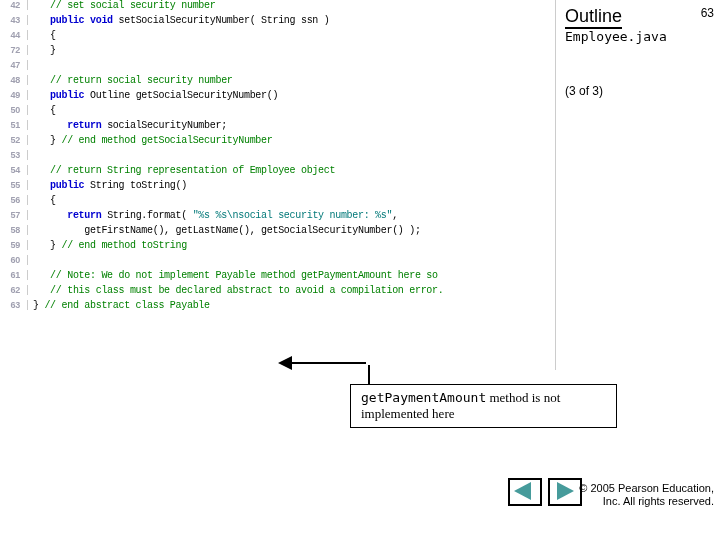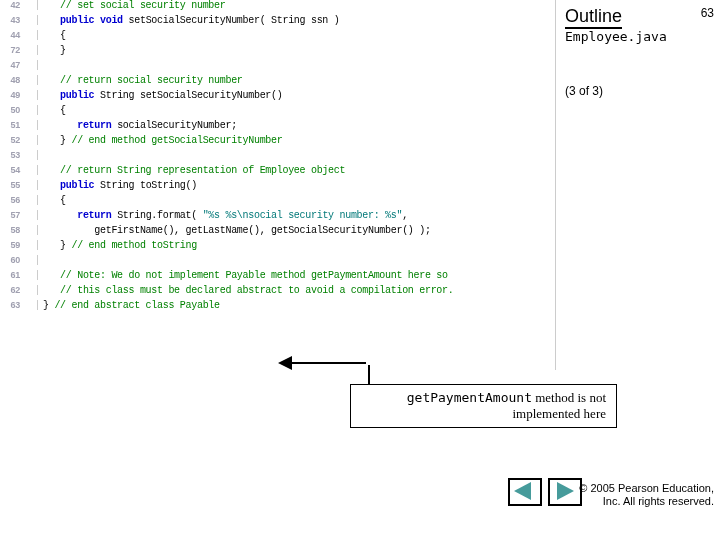--- a/index.html
+++ b/index.html
@@ -1,49 +1,49 @@
 <!DOCTYPE html>
 <html><head>
 <meta charset="utf-8">
 <style>
 body{margin:0;font-family:"Microsoft Sans Serif","Segoe UI",sans-serif;font-size:11px;width:720px;height:540px;position:relative;background:#fff}
 .code-area{position:absolute;top:0;left:0;width:555px;height:370px;border-right:1px solid #ccc}
 .cline{display:flex;align-items:baseline;height:15px;white-space:pre;font-family:"Lucida Console","Courier New",monospace;font-size:10px;letter-spacing:-0.3px}
-.lnum{width:20px;text-align:right;padding:0 17px 0 0;color:#A0A0B0;font-weight:bold;font-family:"Microsoft Sans Serif",sans-serif;font-size:9px;border-right:1px solid #ccc;margin-right:5px}
+.lnum{width:20px;text-align:right;padding:0 7px 0 0;color:#A0A0B0;font-weight:bold;font-family:"Microsoft Sans Serif",sans-serif;font-size:9px;border-right:1px solid #ccc;margin-right:5px}
 .cmt{color:#008000}
 .kw{color:#0000D0;font-weight:bold}
 .lit{color:#007878}
 .plain{color:#000}
 .side{position:absolute;left:565px;top:6px;right:8px}
 .slide-num{position:absolute;right:6px;top:6px;font-size:12px}
 .outline{font-size:18px;border-bottom:2px solid #000;display:inline-block}
 .file{font-family:"Lucida Console",monospace;font-size:13px;}
 .part{margin-top:40px;font-size:12px}
 .arrow-line{position:absolute;top:362px;left:286px;width:80px;height:2px;background:#000}
 .arrow-head{position:absolute;top:356px;left:278px;width:0;height:0;border-right:14px solid #000;border-top:7px solid transparent;border-bottom:7px solid transparent}
-.callout{position:absolute;top:384px;left:350px;width:245px;border:1px solid #000;background:#fff;padding:5px 10px;font-family:"Times New Roman",serif;font-size:13px;text-align:right}
+.callout{position:absolute;top:384px;left:350px;width:245px;border:1px solid #000;background:#fff;padding:5px 10px;font-family:"Times New Roman",serif;font-size:13px;text-align:left}
 .callout .mono{font-family:"Lucida Console",monospace}
 .callout-tail{position:absolute;top:365px;left:368px;width:2px;height:19px;background:#000}
 .nav{position:absolute;right:138px;top:478px}
 .nav-btn{display:inline-block;width:30px;height:24px;border:2px solid #000;margin-left:3px;position:relative;vertical-align:top}
 .nav-btn.left::before{content:"";position:absolute;left:4px;top:2px;border-right:17px solid #469B9B;border-top:9px solid transparent;border-bottom:9px solid transparent}
 .nav-btn.right::before{content:"";position:absolute;left:7px;top:2px;border-left:17px solid #469B9B;border-top:9px solid transparent;border-bottom:9px solid transparent}
 .copy{position:absolute;right:6px;top:482px;font-size:11px;text-align:right;line-height:13px}
 </style>
 </head>
 <body>
 
 <div class="code-area" id="code-area">
     <div class="cline"><span class="lnum">42</span><span class="cmt">   // set social security number</span></div>
     <div class="cline"><span class="lnum">43</span><span class="plain">   </span><span class="kw">public void</span><span class="plain"> setSocialSecurityNumber( String ssn )</span></div>
     <div class="cline"><span class="lnum">44</span><span class="plain">   {</span></div>
     <div class="cline"><span class="lnum">72</span><span class="plain">   } </span></div>
     <div class="cline"><span class="lnum">47</span><span class="plain"> </span></div>
     <div class="cline"><span class="lnum">48</span><span class="cmt">   // return social security number</span></div>
-    <div class="cline"><span class="lnum">49</span><span class="plain">   </span><span class="kw">public</span><span class="plain"> String setSocialSecurityNumber()</span></div>
+    <div class="cline"><span class="lnum">49</span><span class="plain">   </span><span class="kw">public</span><span class="plain"> Outline getSocialSecurityNumber()</span></div>
     <div class="cline"><span class="lnum">50</span><span class="plain">   {</span></div>
     <div class="cline"><span class="lnum">51</span><span class="plain">      </span><span class="kw">return</span><span class="plain"> socialSecurityNumber;</span></div>
     <div class="cline"><span class="lnum">52</span><span class="plain">   } </span><span class="cmt">// end method getSocialSecurityNumber</span></div>
     <div class="cline"><span class="lnum">53</span><span class="plain"> </span></div>
     <div class="cline"><span class="lnum">54</span><span class="cmt">   // return String representation of Employee object</span></div>
     <div class="cline"><span class="lnum">55</span><span class="plain">   </span><span class="kw">public</span><span class="plain"> String toString()</span></div>
     <div class="cline"><span class="lnum">56</span><span class="plain">   {</span></div>
     <div class="cline"><span class="lnum">57</span><span class="plain">      </span><span class="kw">return</span><span class="plain"> String.format( </span><span class="lit">"%s %s\nsocial security number: %s"</span><span class="plain">,</span></div>
     <div class="cline"><span class="lnum">58</span><span class="plain">         getFirstName(), getLastName(), getSocialSecurityNumber() );</span></div>
     <div class="cline"><span class="lnum">59</span><span class="plain">   } </span><span class="cmt">// end method toString</span></div>

